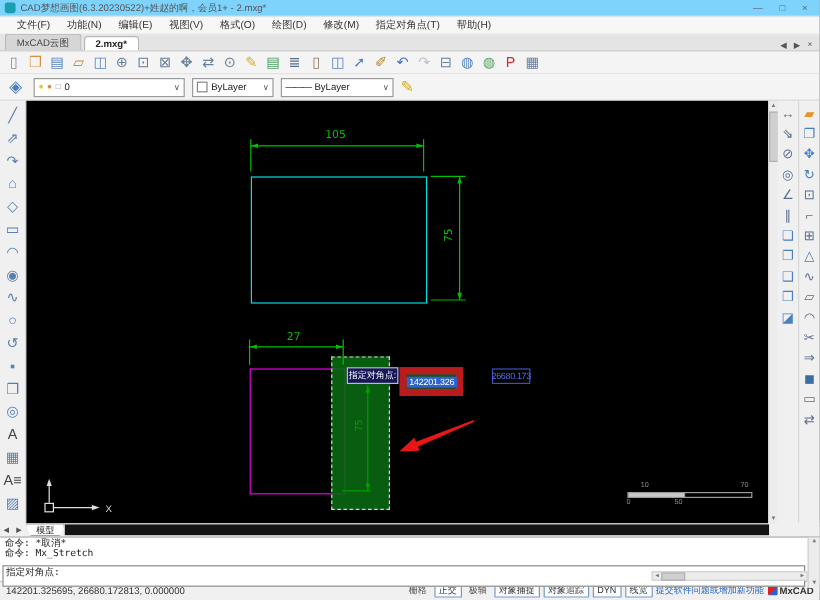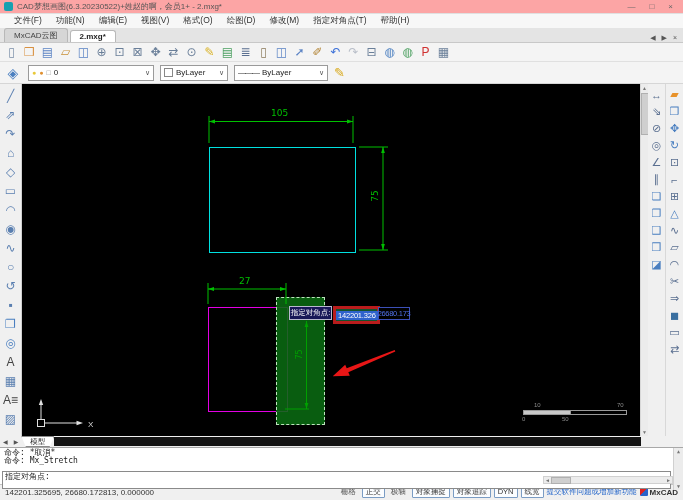--- a/index.html
+++ b/index.html
@@ -1,21 +1,21 @@
 <!DOCTYPE html>
 <html style="--accent-teal: #18a0b0; --cyan: #00e0e0; --magenta: #e400e4; --dim-green: #00c000; --dim-green-dark: #00a000; --selection-border: #bfe3bf; --arrow-red: #e81616; --tooltip-bg: #181858; --dyn-select-bg: #2f63cc; --dyn-blue: #5070e8; --link-blue: #1a5fc8; --toggle-border: #7a9cc4;"><head>
 <meta charset="utf-8">
 <style>
   html,body{margin:0;padding:0;}
   body{width:683px;height:500px;overflow:hidden;background:#e8e8e8;
        font-family:"Liberation Sans","DejaVu Sans",sans-serif;-webkit-font-smoothing:antialiased;}
   .app{position:relative;width:683px;height:500px;background:#f0f0f0;display:flex;flex-direction:column;}
 
   
-  .titlebar{height:13px;background:#fca5a5;display:flex;align-items:center;padding:0 4px;flex:0 0 auto;border-bottom:1px solid #e0e0e0;}
+  .titlebar{height:13px;background:#7dd3fc;display:flex;align-items:center;padding:0 4px;flex:0 0 auto;border-bottom:1px solid #e0e0e0;}
   .app-icon{width:9px;height:9px;background:var(--accent-teal);border-radius:2px;margin-right:4px;flex:0 0 auto;}
   .title-text{font-size:8px;color:#555;white-space:nowrap;overflow:hidden;flex:1;}
   .win-controls{display:flex;gap:14px;margin-right:6px;}
   .win-controls span{font-size:8px;color:#666;line-height:9px;cursor:default;}
 
   
   .menubar{height:14px;background:#f7f7f7;display:flex;align-items:center;padding-left:8px;gap:2px;flex:0 0 auto;border-bottom:1px solid #e4e4e4;}
   .menu-item{font-size:8.5px;color:#333;padding:1px 6px;white-space:nowrap;}
 
   
@@ -47,23 +47,23 @@
 
   .canvas{position:relative;width:618px;height:352px;background:#000;overflow:hidden;}
   .crect{position:absolute;border:1px solid;}
   .sel-window{position:absolute;background:rgba(10,106,18,0.88);border:1px dashed var(--selection-border);}
   .overlay-svg{position:absolute;left:0;top:0;pointer-events:none;}
   .dim-label{position:absolute;color:var(--dim-green);font-size:9px;font-family:"DejaVu Sans",sans-serif;}
   .dim-label.rot{transform:rotate(-90deg);transform-origin:center;}
   .dim-label.dark{color:var(--dim-green-dark);font-size:8px;}
   .dyn-tip{position:absolute;background:var(--tooltip-bg);border:1px solid #b9b9cf;color:#fff;font-size:7.5px;display:flex;align-items:center;justify-content:center;white-space:nowrap;}
   .dyn-input{position:absolute;font-size:7.5px;display:flex;align-items:center;}
-  .dyn-input.first{background:#14532d;border:3px solid #b91c1c;}
+  .dyn-input.first{background:#14532d;border:6px solid #b91c1c;}
   .dyn-input.first .sel{background:var(--dyn-select-bg);color:#fff;padding:0 2px;width:100%;letter-spacing:-0.2px;}
-  .dyn-input.second{background:#000;border:1px solid #3c50b8;color:var(--dyn-blue);justify-content:center;letter-spacing:-0.3px;}
+  .dyn-input.second{background:#000;border:1px solid #3c50b8;color:var(--dyn-blue);justify-content:center;letter-spacing:-0.3px;margin-left:32px;}
   .tiny-gray{position:absolute;color:#8a8a8a;font-size:6px;line-height:6px;}
 
   .v-scroll{width:8px;background:#ececec;border-left:1px solid #d8d8d8;display:flex;flex-direction:column;align-items:center;box-sizing:border-box;}
   .v-scroll .arr{font-size:5px;color:#777;line-height:8px;}
   .v-scroll .thumb{width:6px;height:40px;background:#cfcfcf;border:1px solid #b0b0b0;margin-top:1px;}
   .v-scroll .spacer{flex:1;}
 
   .right-panel{width:35px;background:#f0f0f0;display:flex;}
   .rp-col{width:17px;display:flex;flex-direction:column;align-items:center;padding-top:2px;}
   .rp-col.first{border-right:1px solid #d8d8d8;}

